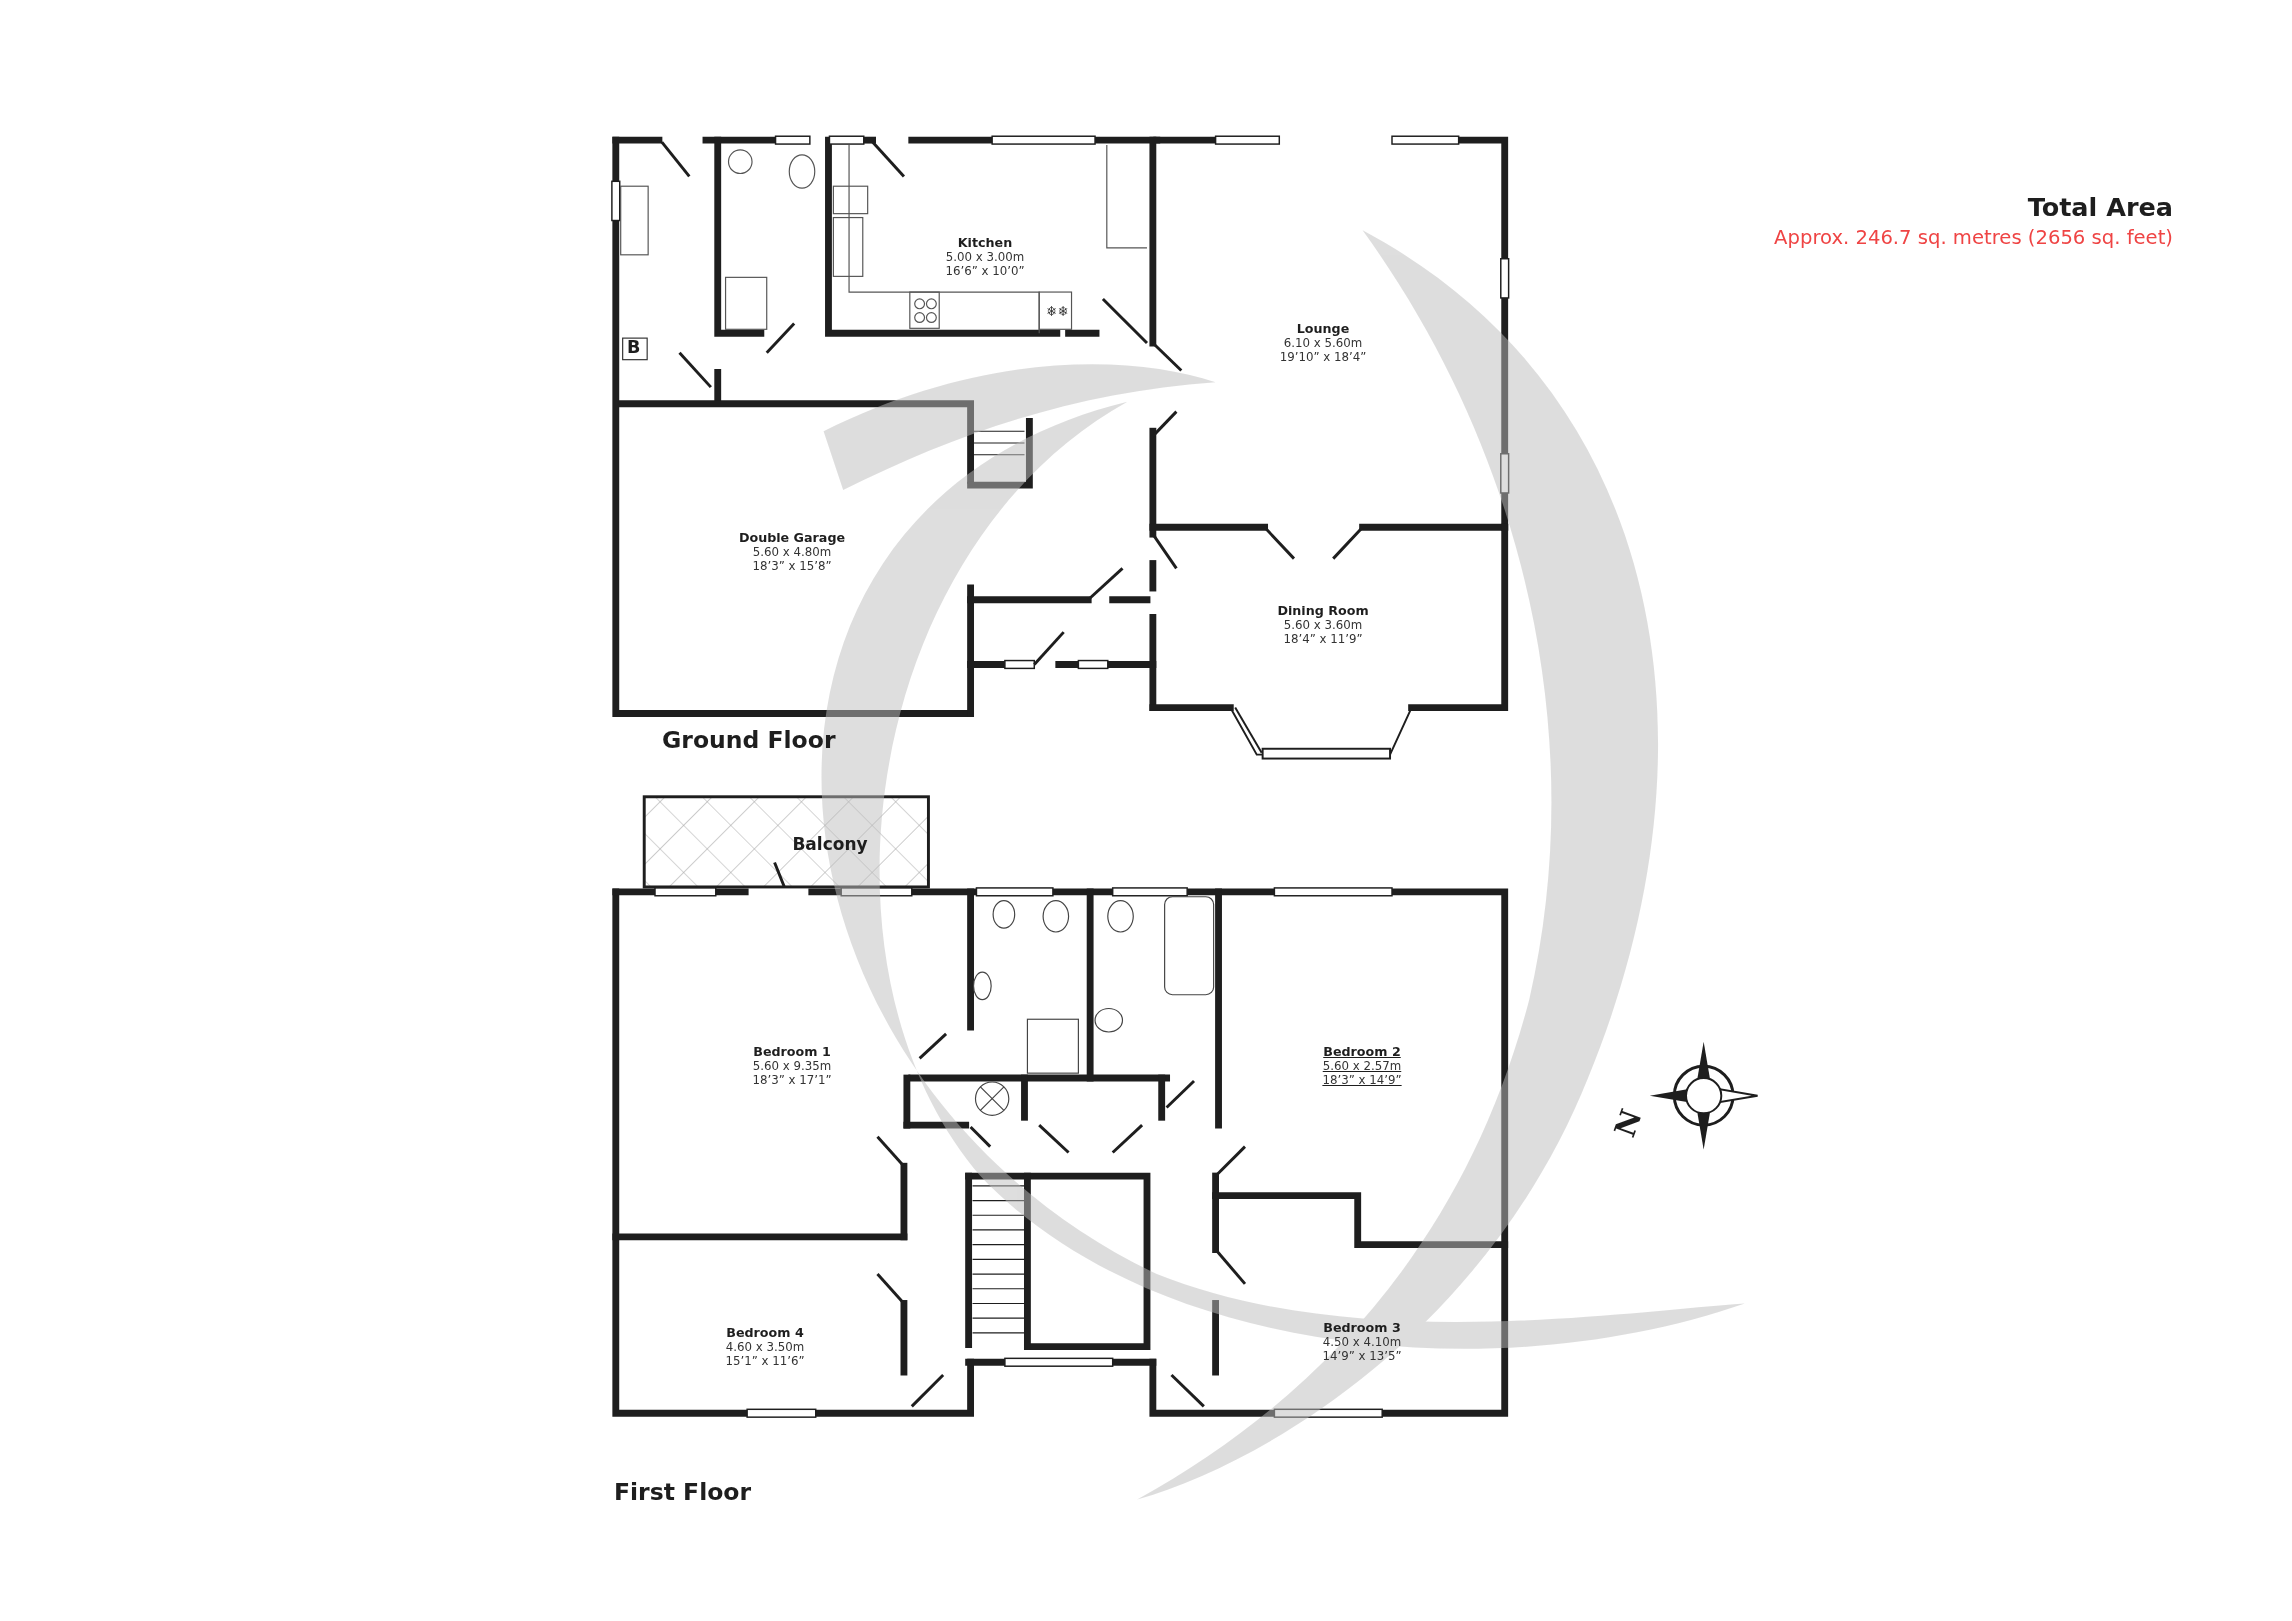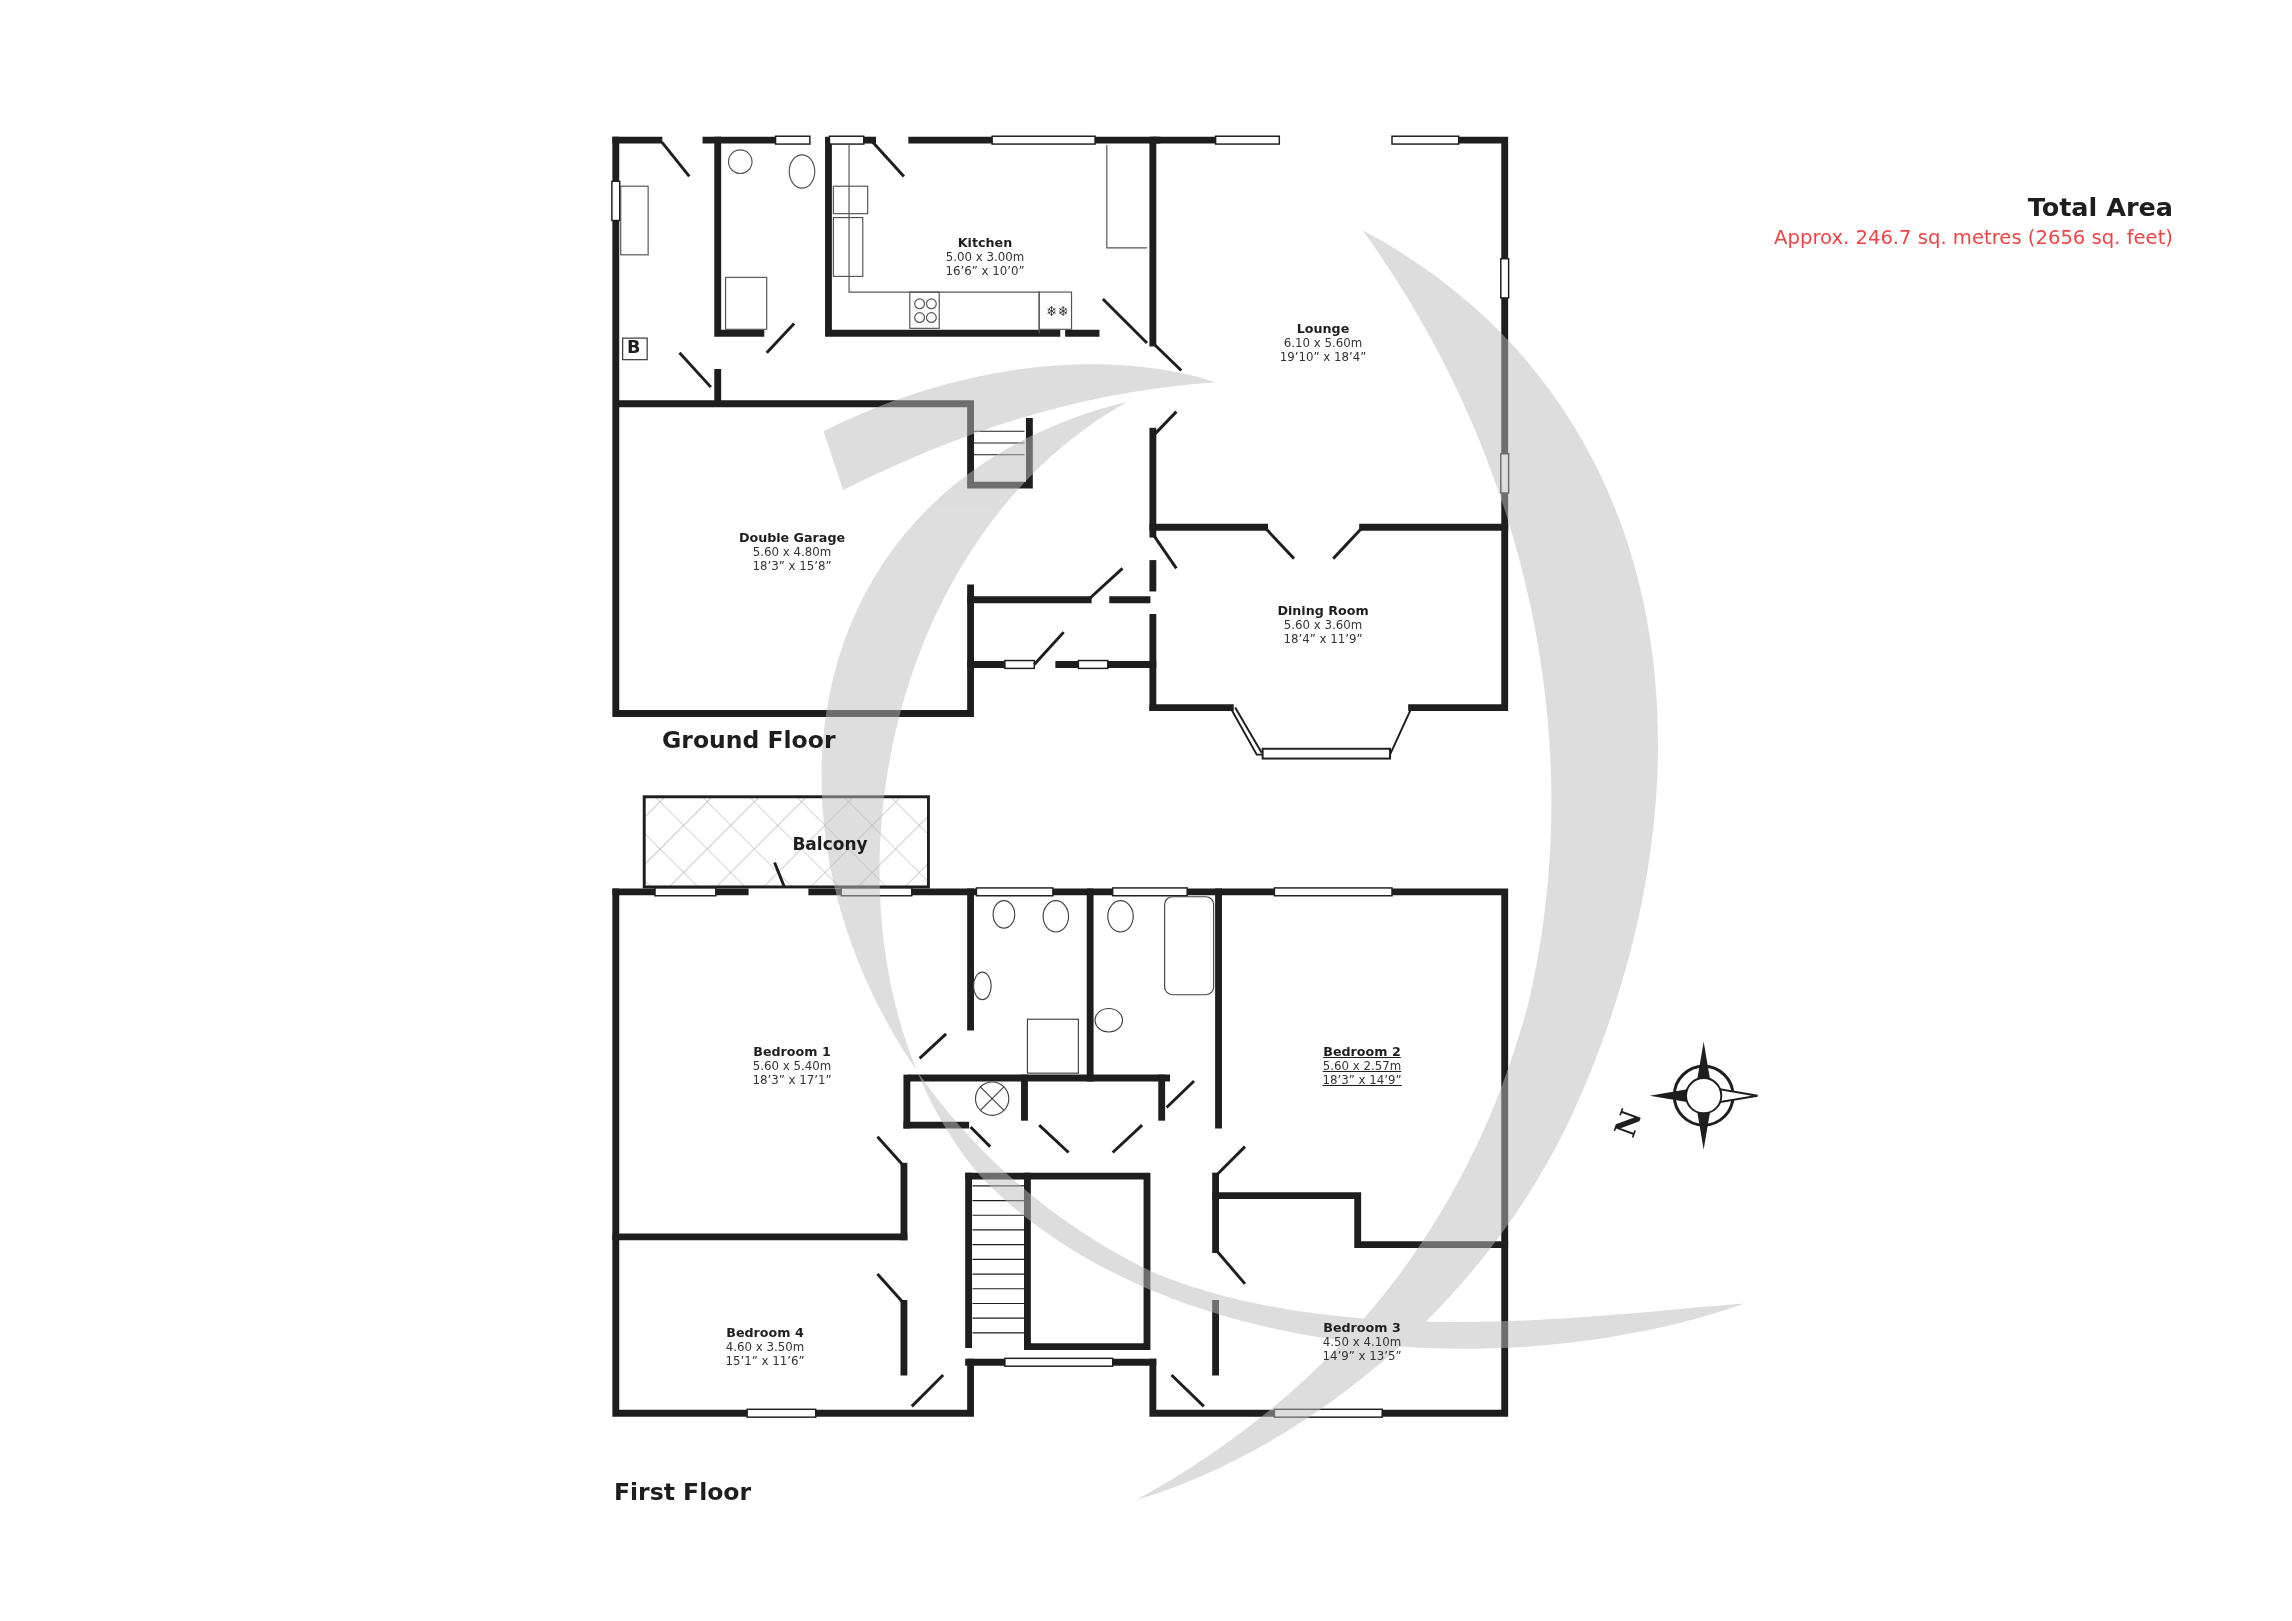--- a/index.html
+++ b/index.html
@@ -260,21 +260,21 @@
 <div class="room-label" style="left:1323px;top:603px;">
   <span class="name">Dining Room</span>
   <span class="dim">5.60 x 3.60m</span>
   <span class="dim">18’4” x 11’9”</span>
 </div>
 
 <div class="balcony-label" style="left:786px;top:834px;">Balcony</div>
 
 <div class="room-label" style="left:792px;top:1044px;">
   <span class="name">Bedroom 1</span>
-  <span class="dim">5.60 x 5.40m</span>
+  <span class="dim">5.60 x 9.35m</span>
   <span class="dim">18’3” x 17’1”</span>
 </div>
 <div class="room-label" style="left:1362px;top:1044px;text-decoration:underline;">
   <span class="name">Bedroom 2</span>
   <span class="dim">5.60 x 2.57m</span>
   <span class="dim">18’3” x 14’9”</span>
 </div>
 <div class="room-label" style="left:1362px;top:1320px;">
   <span class="name">Bedroom 3</span>
   <span class="dim">4.50 x 4.10m</span>

